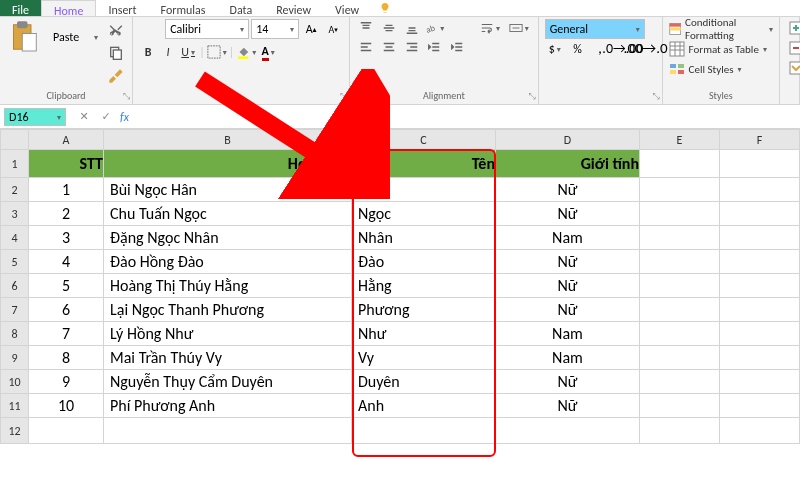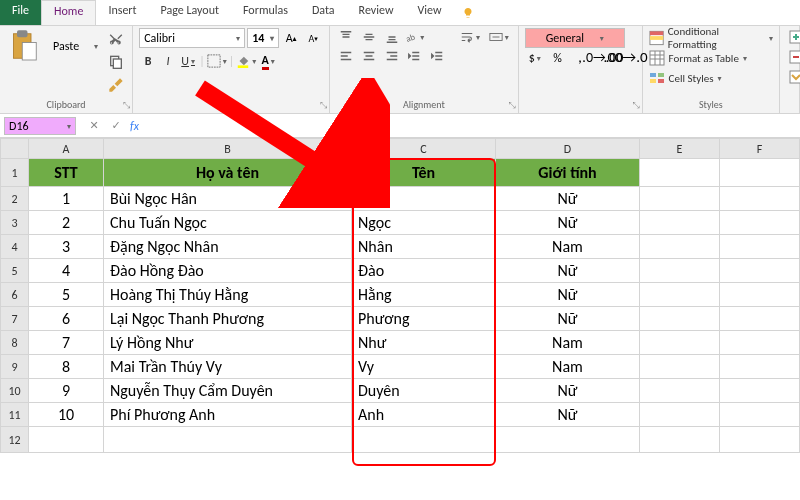--- a/index.html
+++ b/index.html
@@ -1,75 +1,75 @@
 <!DOCTYPE html>
 <html><head>
 <meta charset="utf-8">
 <style>
   * { box-sizing: border-box; margin: 0; padding: 0; }
   body { font-family: "Segoe UI", Calibri, sans-serif; font-size: 12px; background: #fff; width: 800px; height: 500px; overflow: hidden; position: relative; }
 
   
-  .tabs { display: flex; background: #fff; height: 26px; align-items: stretch; border-bottom: 1px solid #d4d4d4; }
+  .tabs { display: flex; background: #fff; height: 17px; align-items: stretch; border-bottom: 1px solid #d4d4d4; }
   .tab { padding: 3px 12px; color: #444; cursor: pointer; font-size: 12px; }
   .tab.file { background: #217346; color: #fff; }
-  .tab.active { background: #f3f3f3; color: #701a75; border: 1px solid #d4d4d4; border-bottom: none; font-weight: 500; }
+  .tab.active { background: #f3f3f3; color: #8b5cf6; border: 1px solid #d4d4d4; border-bottom: none; font-weight: 500; }
   .tell-me { color: #888; font-size: 11px; padding: 4px 8px; display: flex; align-items: center; gap: 4px; }
   .lamp-icon { width: 12px; height: 12px; fill: #f0b030; }
 
   
   .ribbon { background: #f3f3f3; border-bottom: 1px solid #d4d4d4; height: 88px; display: flex; }
   .group { border-right: 1px solid #d4d4d4; padding: 2px 6px 0 6px; display: flex; flex-direction: column; justify-content: space-between; }
   .group-label { text-align: center; font-size: 10px; color: #666; padding: 2px 0; }
   .group-body { flex: 1; display: flex; align-items: flex-start; gap: 4px; }
 
   .clipboard .paste { display: flex; flex-direction: row; align-items: center; gap: 15px; padding: 2px 4px; }
   .paste-icon { width: 28px; height: 32px; }
   .clipboard .small-icons { display: flex; flex-direction: column; gap: 4px; padding-top: 4px; }
 
   .font-group .row { display: flex; gap: 2px; align-items: center; }
   .font-group .stack { display: flex; flex-direction: column; gap: 3px; }
   .font-select { border: 1px solid #c0c0c0; background: #fff; height: 20px; font-size: 12px; padding: 0 4px; display: flex; align-items: center; justify-content: space-between; }
-  .font-name { width: 106px; }
-  .font-size { width: 32px; font-weight: bold; }
+  .font-name { width: 84px; margin-left: 26px; }
+  .font-size { width: 48px; }
   .caret { font-size: 8px; color: #666; }
   .biu-btn { width: 18px; height: 20px; display: inline-flex; align-items: center; justify-content: center; color: #333; }
   .biu-btn.b { font-weight: bold; }
   .biu-btn.i { font-style: italic; }
   .biu-btn.u { text-decoration: underline; }
 
   .align-group svg, .font-group svg { width: 14px; height: 14px; }
   .mini-btn { width: 20px; height: 18px; display: inline-flex; align-items: center; justify-content: center; }
 
-  .number-group .ddl { border: 1px solid #c0c0c0; background: #fca5a5; width: 100px; height: 20px; font-size: 12px; padding: 0 20px; display: flex; align-items: center; justify-content: space-between; }
+  .number-group .ddl { border: 1px solid #c0c0c0; background: #7dd3fc; width: 100px; height: 20px; font-size: 12px; padding: 0 4px; display: flex; align-items: center; justify-content: space-between; }
   .styles-group .line { display: flex; align-items: center; gap: 4px; font-size: 11px; color: #333; height: 20px; }
 
   
   .formula-bar { height: 24px; border-bottom: 1px solid #d4d4d4; display: flex; align-items: center; background: #fff; }
-  .name-box { width: 72px; border: 1px solid #c0c0c0; margin: 0 4px; padding: 1px 4px; font-size: 12px; display: flex; align-items: center; justify-content: space-between; background: #f0abfc; }
+  .name-box { width: 62px; border: 1px solid #c0c0c0; margin: 0 4px; padding: 1px 4px; font-size: 12px; display: flex; align-items: center; justify-content: space-between; background: #5eead4; }
   .fx-area { display: flex; align-items: center; gap: 6px; padding: 0 6px; }
   .fx-btn { width: 16px; height: 16px; display: inline-flex; align-items: center; justify-content: center; color: #888; font-size: 11px; }
   .fx-label { font-style: italic; font-size: 12px; color: #3b82f6; }
   .formula-input { flex: 1; height: 20px; border: none; outline: none; }
 
   
   .grid-wrap { position: relative; }
   .grid { border-collapse: collapse; font-family: Calibri, sans-serif; font-size: 16px; }
   .grid th, .grid td { border: 1px solid #d4d4d4; }
   .col-head { background: #e6e6e6; text-align: center; font-weight: normal; font-size: 12px; color: #333; height: 20px; }
   .row-head { background: #e6e6e6; text-align: center; font-weight: normal; font-size: 12px; color: #333; width: 28px; }
   .corner { background: #e6e6e6; width: 28px; height: 20px; }
   .w-stt { width: 75px; }
   .w-name { width: 248px; }
   .w-ten { width: 144px; }
   .w-gt { width: 144px; }
   .w-e { width: 80px; }
   .w-f { width: 80px; }
 
-  .hdr-cell { background: #70ad47; color: #000; font-weight: bold; text-align: center; padding: 4px 0; }
+  .hdr-cell { background: #70ad47; color: #000; font-weight: bold; text-align: right; padding: 4px 0; }
   .data-cell { padding: 2px 6px; border: 1px solid #000; color: #000; }
   .center { text-align: center; }
   .left { text-align: left; }
   .blank { height: 26px; }
 
   
   .red-box { position: absolute; border: 2px solid #ff0000; border-radius: 6px; pointer-events: none; }
 
   
   .red-arrow { position: absolute; pointer-events: none; }
@@ -79,21 +79,20 @@
   .group { position: relative; }
   .icon16 { width: 16px; height: 16px; }
 </style>
 </head>
 <body>
 
 <div class="tabs">
   <div class="tab file">File</div>
   <div class="tab active">Home</div>
   <div class="tab">Insert</div>
-  <div class="tab">Page Layout</div>
   <div class="tab">Formulas</div>
   <div class="tab">Data</div>
   <div class="tab">Review</div>
   <div class="tab">View</div>
   <div class="tell-me">
     <svg class="lamp-icon" viewBox="0 0 24 24">
         <path d="M9 21h6v-1H9v1zm3-19C8 2 5 5 5 9c0 2.4 1.2 4.5 3 5.7V17h8v-2.3c1.8-1.2 3-3.3 3-5.7 0-4-3-7-7-7z"></path>
       </svg>
   </div>
 </div>

